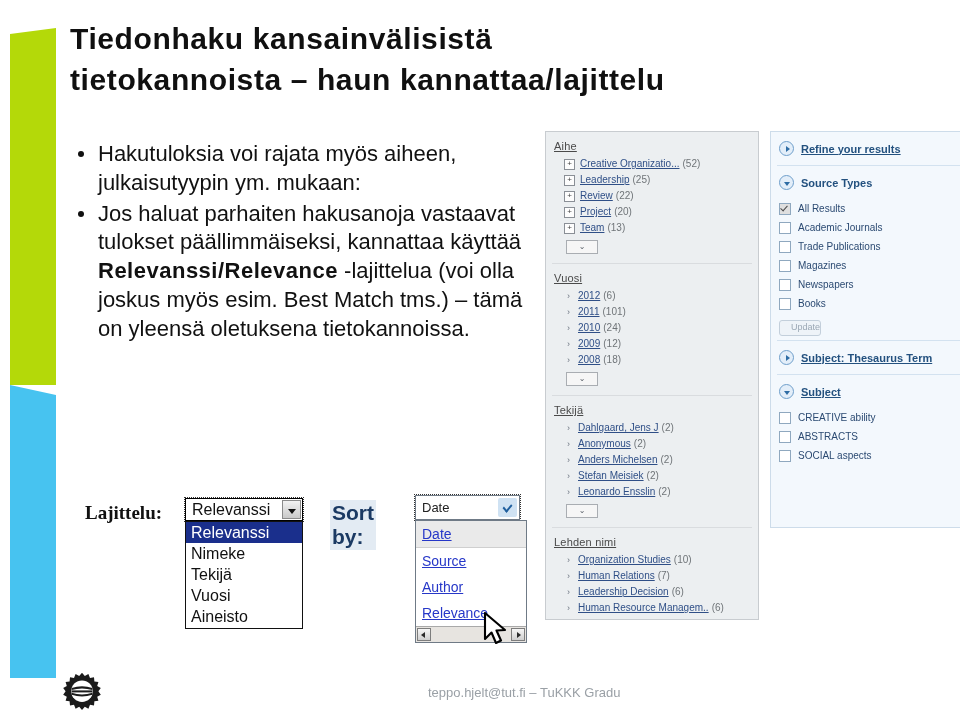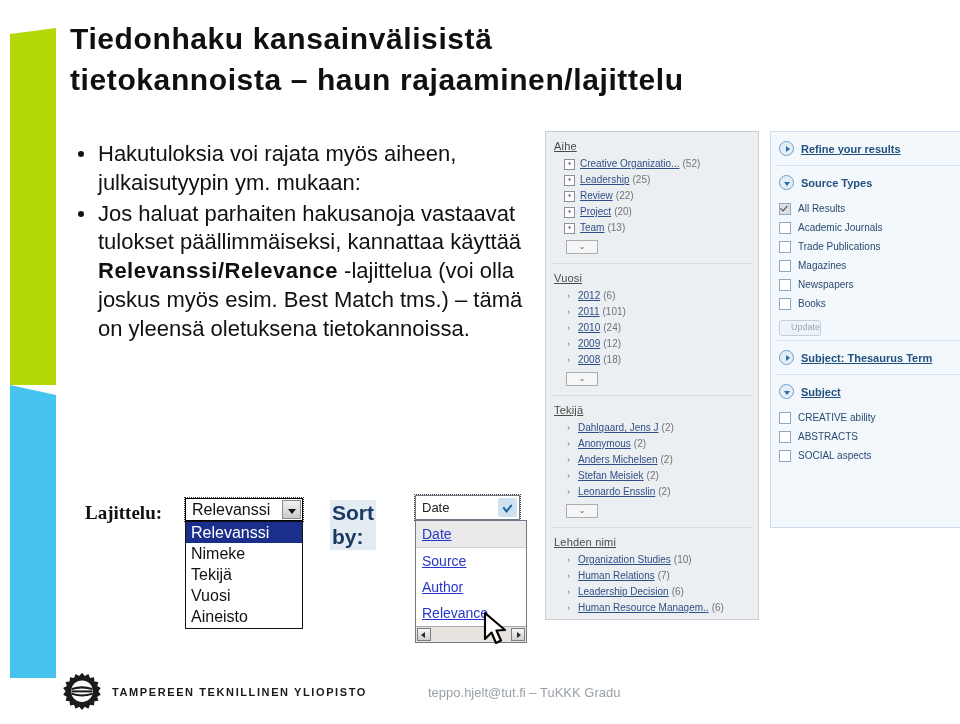--- a/index.html
+++ b/index.html
@@ -222,21 +222,21 @@
 
 <div class="slide">
 
   <div class="sidebar-bar">
     <div class="seg-green"></div>
     <div class="seg-blue"></div>
   </div>
 
   <div class="title">
     <span class="l1">Tiedonhaku kansainvälisistä</span>
-    <span class="l2">tietokannoista – haun rajaaminen/lajittelu</span>
+    <span class="l2">tietokannoista – haun kannattaa/lajittelu</span>
   </div>
 
   <div class="body-col">
     <div class="bullet">
       <span>Hakutuloksia voi rajata myös aiheen, julkaisutyypin ym. mukaan:</span>
     </div>
     <div class="bullet">
       <span>Jos haluat parhaiten hakusanoja vastaavat tulokset päällimmäiseksi, kannattaa käyttää </span><b>Relevanssi/Relevance</b><span> -lajittelua (voi olla joskus myös esim. Best Match tms.) – tämä on yleensä oletuksena tietokannoissa.</span>
     </div>
   </div>
@@ -488,18 +488,17 @@
         <path d="M50 2 L57 10 L66 5 L70 15 L80 13 L81 24 L91 25 L88 35 L97 40 L91 48
                  L97 57 L88 62 L91 72 L81 73 L80 84 L70 82 L66 92 L57 87 L50 95 L43 87
                  L34 92 L30 82 L20 84 L19 73 L9 72 L12 62 L3 57 L9 48 L3 40 L12 35
                  L9 25 L19 24 L20 13 L30 15 L34 5 L43 10 Z"></path>
       </g>
       <circle cx="50" cy="48" r="27" fill="#ffffff"></circle>
       <path d="M24 40 Q50 31 76 40 L76 45 Q50 37 24 45 Z" fill="#1b1b1b"></path>
       <rect x="24" y="46" width="52" height="5" fill="#1b1b1b"></rect>
       <path d="M24 52 Q50 61 76 52 L76 57 Q50 65 24 57 Z" fill="#1b1b1b"></path>
     </svg>
-    <span class="uni-name">TAMPEREEN TEKNILLINEN YLIOPISTO</span>
   </div>
 
   <div class="footer-note">teppo.hjelt@tut.fi – TuKKK Gradu</div>
 
 </div>
 
 </body></html>

